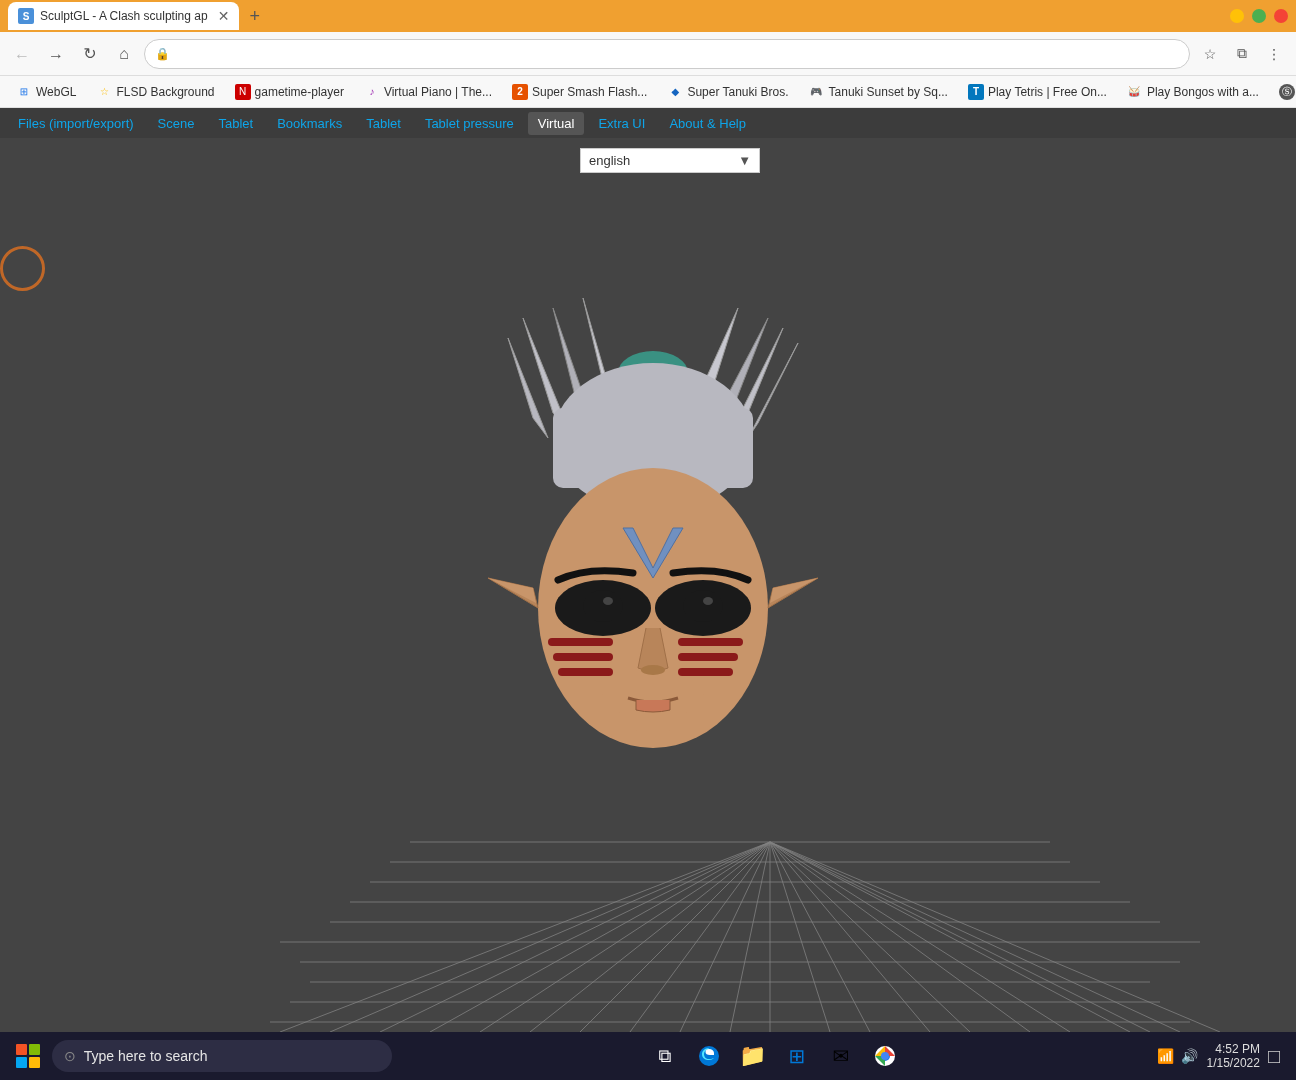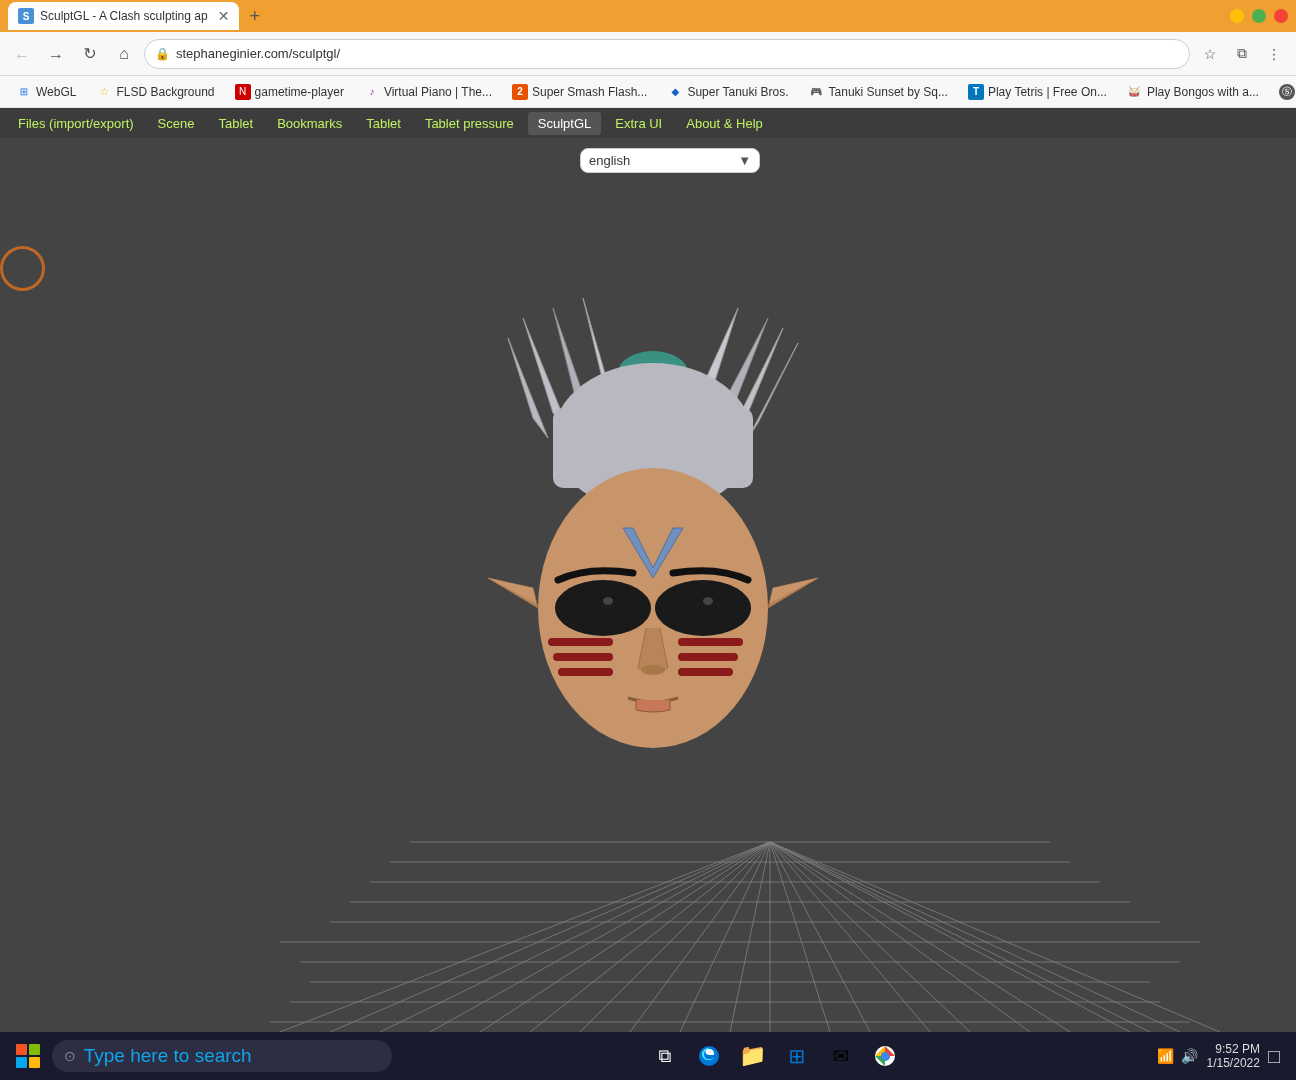--- a/index.html
+++ b/index.html
@@ -105,21 +105,21 @@
     .app-menubar {
       height: 30px;
       background: #3c3c3c;
       display: flex;
       align-items: center;
       padding: 0 8px;
       gap: 4px;
     }
     .menu-item {
       padding: 4px 10px;
-      color: #bef264;
+      color: #0ea5e9;
       font-size: 13px;
       cursor: pointer;
       border-radius: 3px;
     }
     .menu-item:hover, .menu-item.active { background: #555; color: #fff; }
     .menu-item.active { background: #555; }
 
     
     .main-content {
       flex: 1;
@@ -131,21 +131,21 @@
     
     .language-dropdown {
       position: absolute;
       top: 10px;
       left: 580px;
       z-index: 10;
     }
     .lang-select {
       background: #fff;
       border: 1px solid #ccc;
-      border-radius: 8px;
+      border-radius: 0;
       padding: 4px 8px;
       font-size: 13px;
       color: #333;
       display: flex;
       align-items: center;
       gap: 8px;
       width: 180px;
       cursor: pointer;
     }
     .lang-text { flex: 1; }
@@ -194,21 +194,21 @@
       background: #2d2d44;
       border-radius: 16px;
       display: flex;
       align-items: center;
       padding: 0 12px;
       gap: 8px;
       width: 340px;
       cursor: text;
     }
     .search-bar .search-icon { color: #888; font-size: 14px; }
-    .search-bar .search-text { color: #0ea5e9; font-size: 19px; }
+    .search-bar .search-text { color: #e5e5e5; font-size: 14px; }
     .taskbar-center { flex: 1; display: flex; justify-content: center; gap: 4px; }
     .taskbar-icon {
       width: 40px; height: 40px;
       display: flex; align-items: center; justify-content: center;
       cursor: pointer;
       border-radius: 4px;
     }
     .taskbar-right {
       display: flex; align-items: center; gap: 8px;
       margin-left: auto;
@@ -237,21 +237,20 @@
     </div>
   </div>
 
   <div class="toolbar">
     <button class="nav-btn disabled">←</button>
     <button class="nav-btn">→</button>
     <button class="nav-btn">↻</button>
     <button class="nav-btn">⌂</button>
     <div class="address-bar">
       <span class="lock-icon">🔒</span>
-      <span class="address-text">stephaneginier.com/sculptgl/</span>
     </div>
     <div class="toolbar-actions">
       <button class="toolbar-action-btn">☆</button>
       <button class="toolbar-action-btn">⧉</button>
       <button class="toolbar-action-btn">⋮</button>
     </div>
   </div>
 
   <div class="bookmarks-bar">
     <div class="bookmark-item">
@@ -296,21 +295,21 @@
     </div>
   </div>
 
   <div class="app-menubar">
     <span class="menu-item">Files (import/export)</span>
     <span class="menu-item">Scene</span>
     <span class="menu-item">Tablet</span>
     <span class="menu-item">Bookmarks</span>
     <span class="menu-item">Tablet</span>
     <span class="menu-item">Tablet pressure</span>
-    <span class="menu-item active">SculptGL</span>
+    <span class="menu-item active">Virtual</span>
     <span class="menu-item">Extra UI</span>
     <span class="menu-item">About &amp; Help</span>
   </div>
 
   <div class="main-content">
 
     <div class="language-dropdown">
       <div class="lang-select">
         <span class="lang-text">english</span>
         <span class="lang-arrow">▼</span>
@@ -466,20 +465,20 @@
         </svg>
       </div>
     </div>
 
     <div class="taskbar-right">
       <div class="taskbar-sys-icons">
         <span class="sys-icon">📶</span>
         <span class="sys-icon">🔊</span>
       </div>
       <div class="taskbar-clock">
-        <div>9:52 PM</div>
+        <div>4:52 PM</div>
         <div>1/15/2022</div>
       </div>
       <span style="color:#ccc; font-size:20px;">□</span>
     </div>
   </div>
 
 </div>
 
 </body></html>

